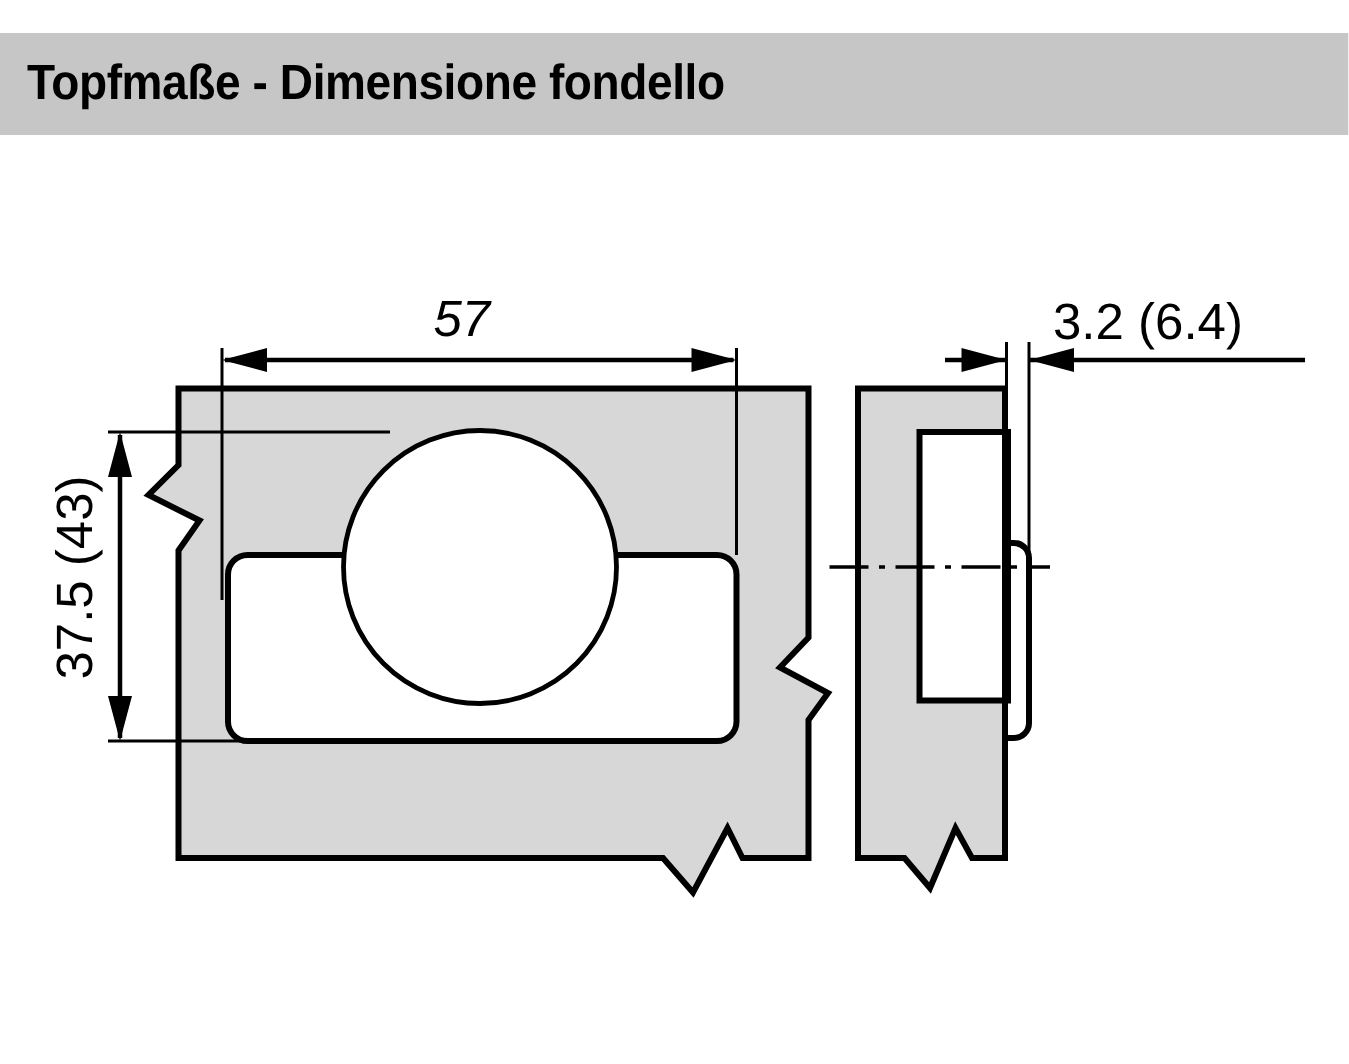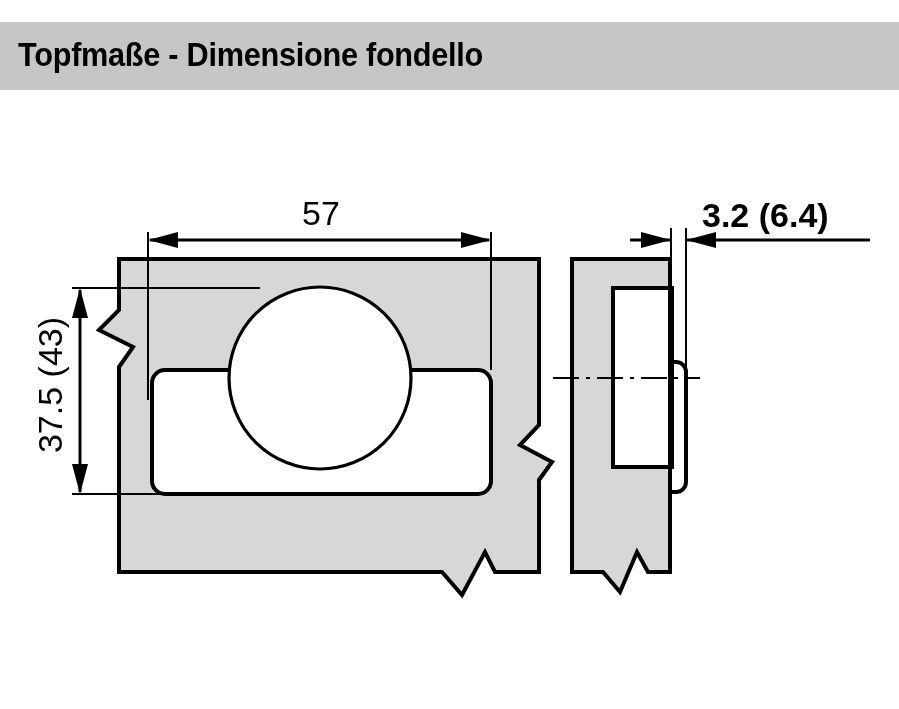--- a/index.html
+++ b/index.html
@@ -49,22 +49,22 @@
     width: 899px;
     height: 709px;
   }
   .dim-text {
     position: absolute;
     font-size: 34px;
     color: #000000;
     white-space: nowrap;
     font-family: "Liberation Sans", sans-serif;
   }
-  #dim-width-text  { left: 302px; top: 194px; }
-  #dim-depth-text  { left: 702px; top: 196px; font-weight: bold; }
+  #dim-width-text  { left: 289px; top: 194px; font-style: italic; }
+  #dim-depth-text  { left: 702px; top: 196px; }
   #dim-height-text {
     left: 31px;
     top: 280px;
     transform: rotate(-90deg);
     transform-origin: left top;
     width: 210px;
     text-align: center;
   }
   #dim-height-text span { display: block; transform: translate(-210px, 0); }
 </style>

